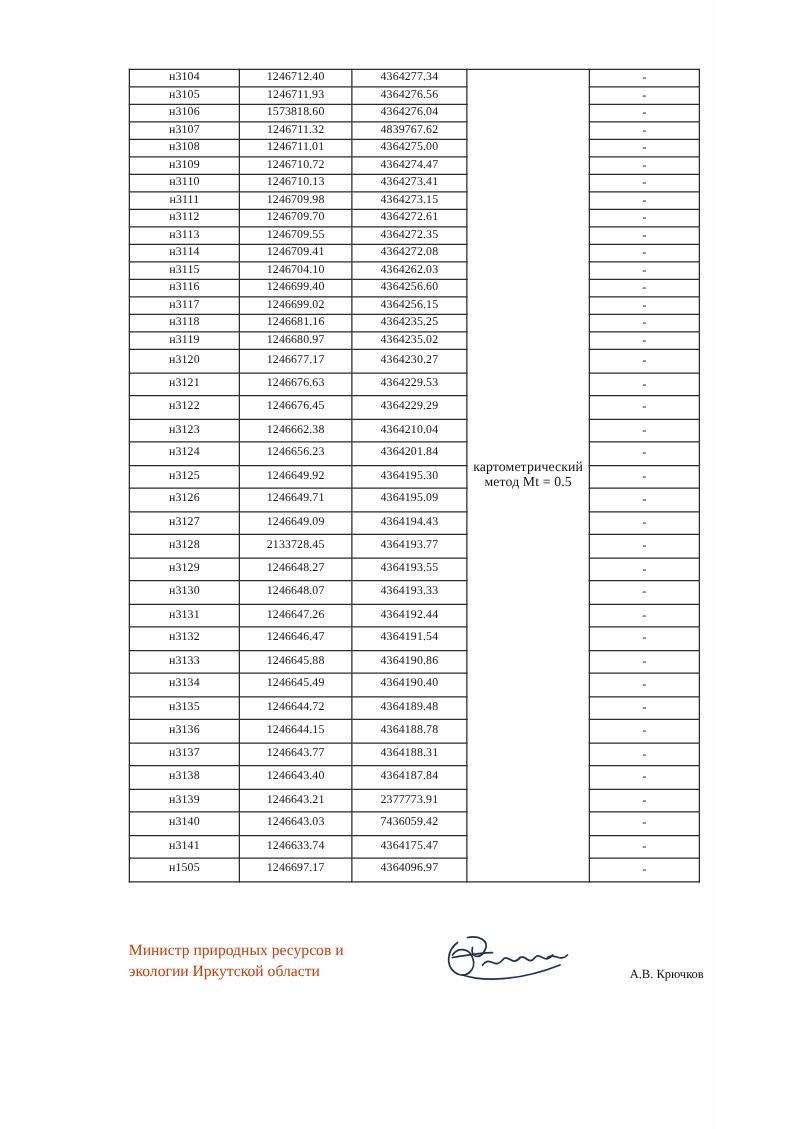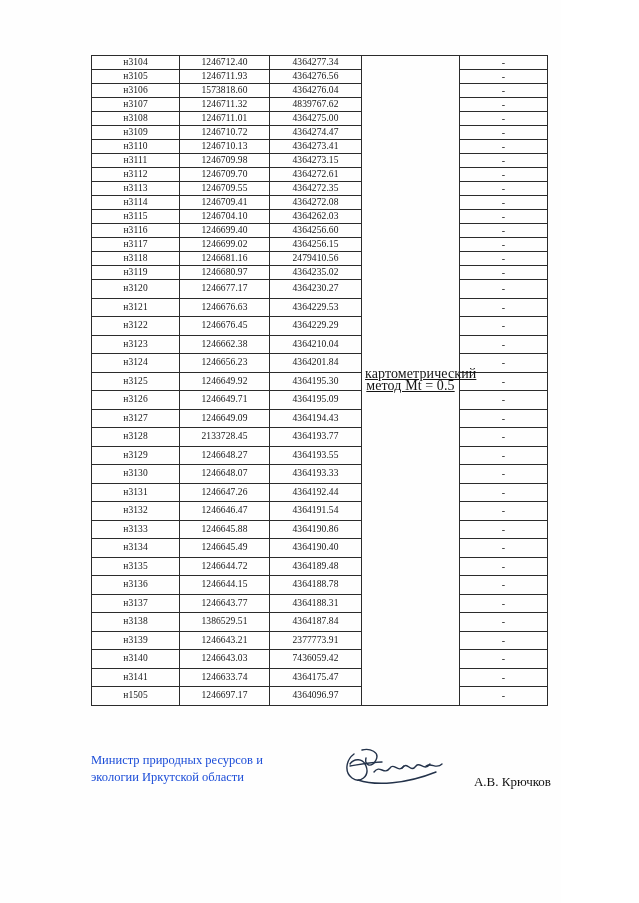--- a/index.html
+++ b/index.html
@@ -10,21 +10,21 @@
   body {
     width: 639px;
     height: 903px;
     font-family: "Liberation Serif", serif;
     color: #111111;
     position: relative;
     overflow: hidden;
   }
   .page {
     position: absolute;
-    left: 0; top: 0;
+    left: 12px; top: 0;
     width: 561px;
     height: 903px;
     background: #fefefe;
   }
   
   .coord-table {
     position: absolute;
     left: 91px;
     top: 55px;
     width: 456px;
@@ -43,25 +43,24 @@
     color: #141414;
     letter-spacing: 0.1px;
   }
   .col-id    { width: 88px; }
   .col-x     { width: 90px; }
   .col-y     { width: 92px; }
   .col-desc  { width: 98px; }
   .col-last  { width: 88px; }
 
   td.desc-cell {
-    font-size: 14px;
+    font-size: 11px;
     line-height: 12px;
     vertical-align: middle;
     padding: 0 3px;
-    text-decoration: underline;
   }
   td.last-cell {
     font-size: 10px;
   }
   
   tr.tall td {
     height: 17.5px;
     line-height: 17.5px;
   }
   
@@ -73,27 +72,27 @@
     height: 60px;
   }
   .sign-title {
     position: absolute;
     left: 0;
     top: 0;
     width: 230px;
     font-size: 12.5px;
     line-height: 17px;
     font-family: "Liberation Serif", serif;
-    color: #1d4ed8;
+    color: #c2410c;
   }
   .sign-name {
     position: absolute;
     right: 0;
     top: 22px;
-    font-size: 13px;
+    font-size: 10px;
     font-family: "Liberation Serif", serif;
     color: #111;
     white-space: nowrap;
   }
   .signature-mark {
     position: absolute;
     left: 245px;
     top: -6px;
     width: 120px;
     height: 46px;
@@ -194,21 +193,21 @@
         </tr>
         <tr>
           <td>н3117</td>
           <td>1246699.02</td>
           <td>4364256.15</td>
           <td class="last-cell">-</td>
         </tr>
         <tr>
           <td>н3118</td>
           <td>1246681.16</td>
-          <td>2479410.56</td>
+          <td>4364235.25</td>
           <td class="last-cell">-</td>
         </tr>
         <tr>
           <td>н3119</td>
           <td>1246680.97</td>
           <td>4364235.02</td>
           <td class="last-cell">-</td>
         </tr>
         <tr class="tall">
           <td>н3120</td>
@@ -313,21 +312,21 @@
           <td class="last-cell">-</td>
         </tr>
         <tr class="tall">
           <td>н3137</td>
           <td>1246643.77</td>
           <td>4364188.31</td>
           <td class="last-cell">-</td>
         </tr>
         <tr class="tall">
           <td>н3138</td>
-          <td>1386529.51</td>
+          <td>1246643.40</td>
           <td>4364187.84</td>
           <td class="last-cell">-</td>
         </tr>
         <tr class="tall">
           <td>н3139</td>
           <td>1246643.21</td>
           <td>2377773.91</td>
           <td class="last-cell">-</td>
         </tr>
         <tr class="tall">

